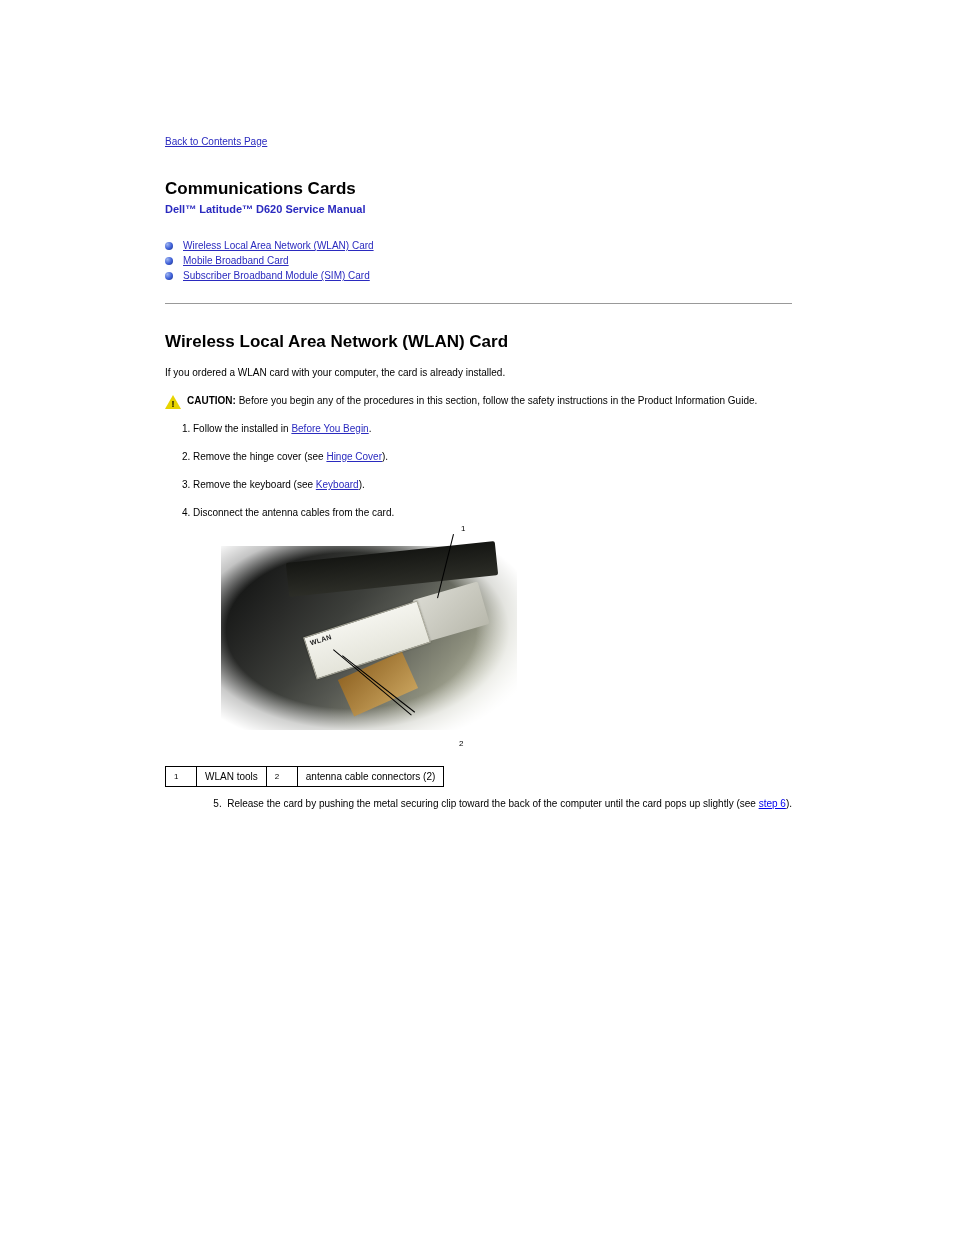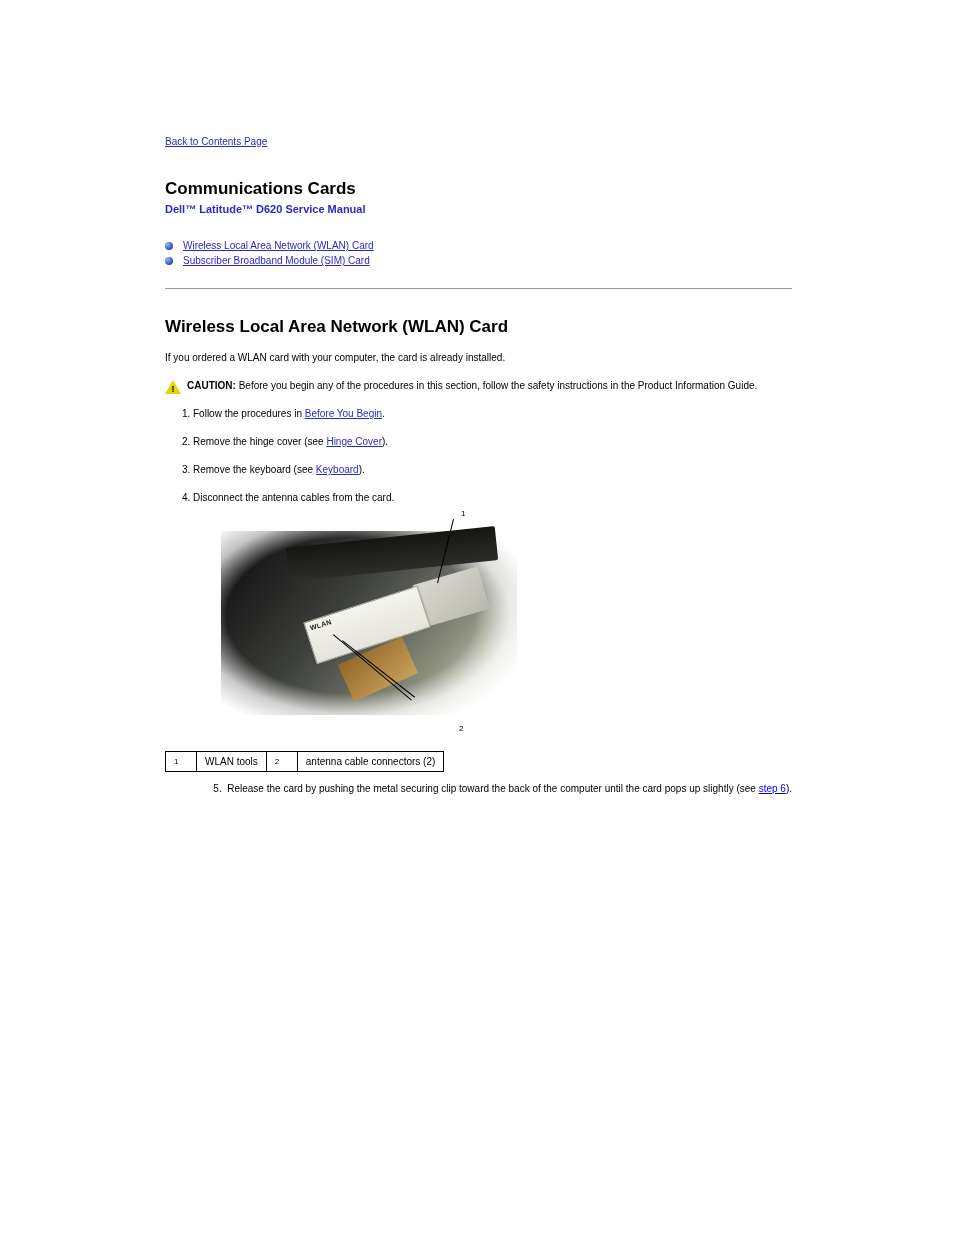--- a/index.html
+++ b/index.html
@@ -249,20 +249,24 @@
     <div style="font-size:17px;font-weight:bold;margin-top:32px;margin-bottom:4px;">Communications Cards</div>
     <div class="doc-title" style="margin-top:2px;">Dell™ Latitude™ D620  Service Manual</div>
 
     <div class="bullet-list">
       <div class="bullet-row">
         <span class="bullet-icon"></span>
         <a href="#">Wireless Local Area Network (WLAN) Card</a>
       </div>
       <div class="bullet-row">
         <span class="bullet-icon"></span>
+        <a href="#">Mobile Broadband Card</a>
+      </div>
+      <div class="bullet-row">
+        <span class="bullet-icon"></span>
         <a href="#">Subscriber Broadband Module (SIM) Card</a>
       </div>
     </div>
 
     <hr class="sep">
 
     <div class="section-head">Wireless Local Area Network (WLAN) Card</div>
 
     <div class="body-text">If you ordered a WLAN card with your computer, the card is already installed.</div>
 
@@ -271,21 +275,21 @@
         <div class="caution-tri"></div>
       </div>
       <div class="callout-text">
         <b>CAUTION:</b>
         <span>Before you begin any of the procedures in this section, follow the safety instructions in the Product Information Guide.</span>
       </div>
     </div>
 
     <ol class="steps">
       <li>
-        <span>Follow the procedures in </span><a href="#">Before You Begin</a><span>.</span>
+        <span>Follow the installed in </span><a href="#">Before You Begin</a><span>.</span>
       </li>
       <li>
         <span>Remove the hinge cover (see </span><a href="#">Hinge Cover</a><span>).</span>
       </li>
       <li>
         <span>Remove the keyboard (see </span><a href="#">Keyboard</a><span>).</span>
       </li>
       <li>
         <span>Disconnect the antenna cables from the card.</span>
       </li>

